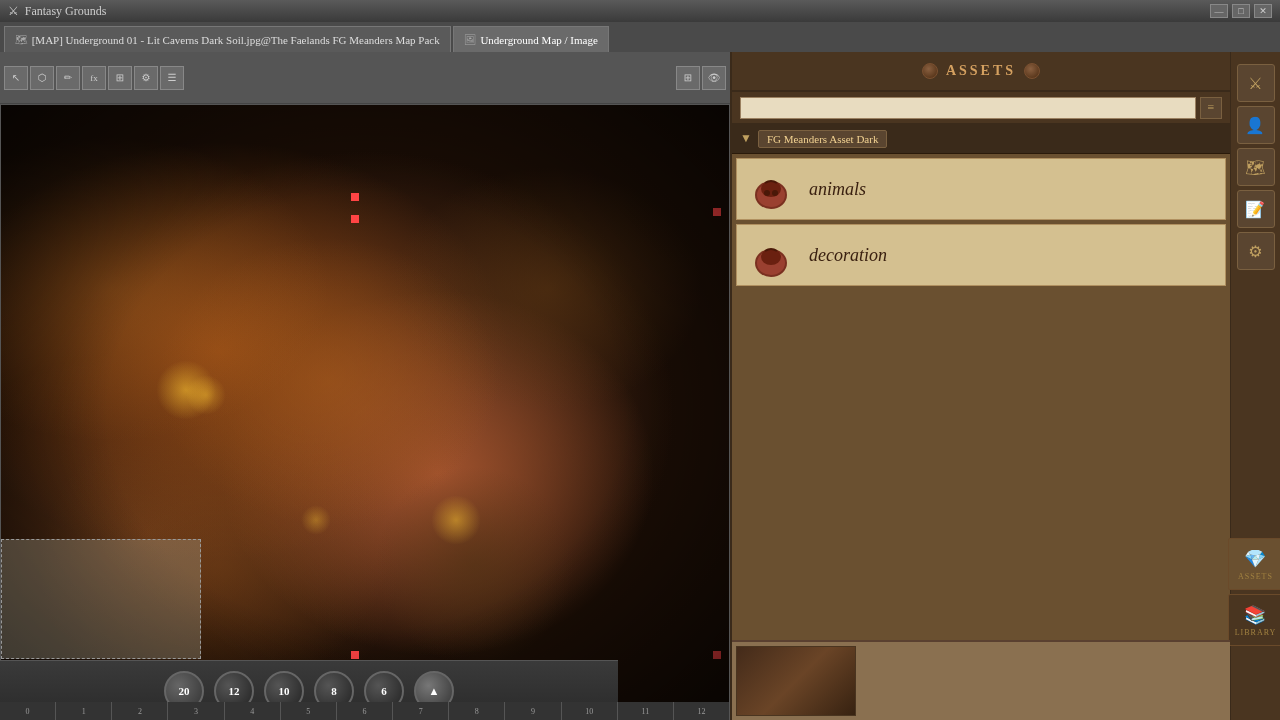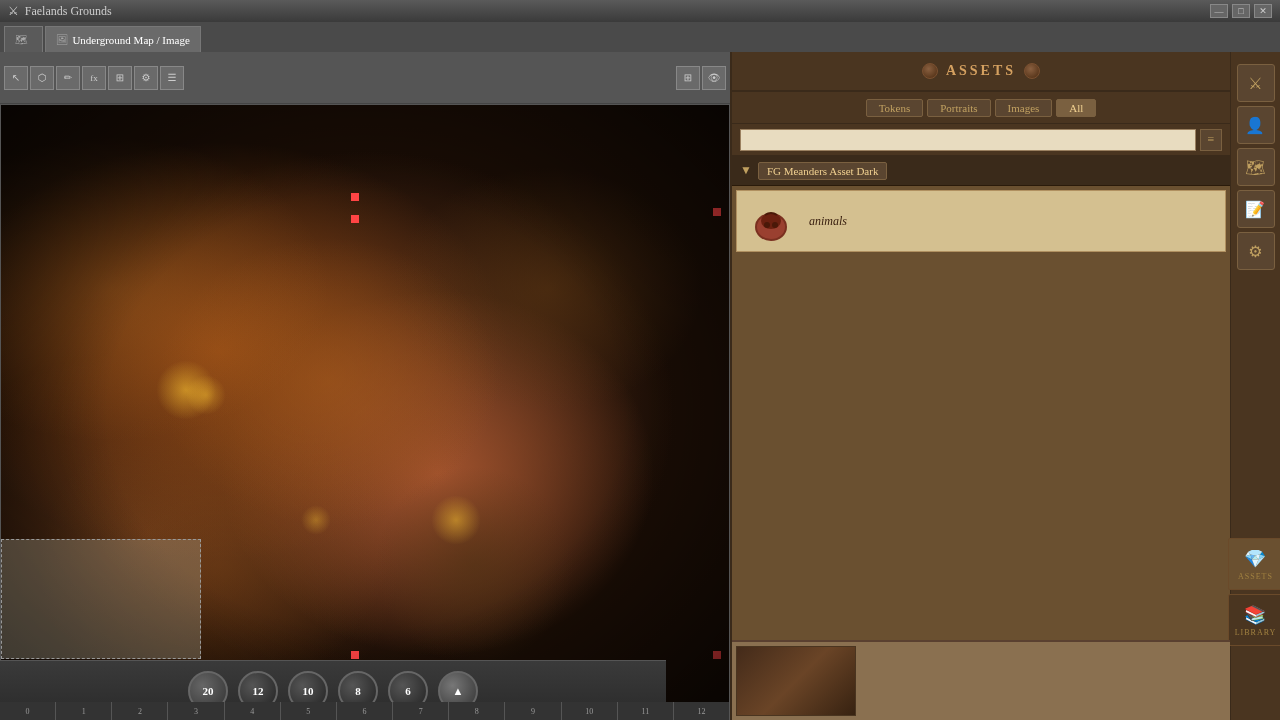--- a/index.html
+++ b/index.html
@@ -72,21 +72,21 @@
       pointer-events: none;
     }
     .toolbar-btn {
       width: 24px; height: 24px; background: #6a6a6a; border: 1px solid #888;
       display: flex; align-items: center; justify-content: center;
       font-size: 10px; color: #ccc; cursor: pointer;
     }
 
     
     #bottom-bar {
-      position: absolute; bottom: 0; left: 0; width: 666px; height: 60px;
+      position: absolute; bottom: 0; left: 0; width: 618px; height: 60px;
       background: linear-gradient(to bottom, #3a3a3a, #2a2a2a);
       display: flex; align-items: center; justify-content: center; gap: 10px;
       border-top: 1px solid #555;
       margin-top: 8px;
     }
     .dice {
       width: 40px; height: 40px; border-radius: 50%; 
       background: radial-gradient(circle at 35% 35%, #555, #222);
       border: 2px solid #666;
       display: flex; align-items: center; justify-content: center;
@@ -189,21 +189,21 @@
       display: flex; align-items: center; gap: 12px;
       margin-bottom: 4px; cursor: pointer; border: 1px solid #b09060;
       padding: 4px 8px;
     }
     .asset-icon {
       width: 52px; height: 52px;
       display: flex; align-items: center; justify-content: center;
       flex-shrink: 0;
     }
     .asset-label {
-      font-size: 12px; color: #3a2010; font-style: italic;
+      font-size: 18px; color: #3a2010; font-style: italic;
     }
 
     
     #bottom-buttons {
       height: 36px; background: #4a3520;
       display: flex; align-items: center; justify-content: flex-end;
       padding: 0 8px; gap: 4px; border-top: 1px solid #3a2a1a;
     }
     .bottom-btn {
       padding: 4px 12px; background: #5a4530; border: 1px solid #7a6040;
@@ -247,32 +247,33 @@
       background: #8a7050; border-top: 2px solid #5a4030;
       display: flex; align-items: center;
     }
   </style>
 </head>
 <body>
 
 <div id="titlebar">
   <div class="title">
     <span>⚔</span>
-    <span>Faelands Grounds</span>
+    <span>Fantasy Grounds</span>
   </div>
   <div class="win-controls">
     <div class="win-btn">—</div>
     <div class="win-btn">□</div>
     <div class="win-btn">✕</div>
   </div>
 </div>
 
 <div id="tabbar">
   <div id="tab-map1" class="tab">
     <span class="tab-icon">🗺</span>
+    <span>[MAP] Underground 01 - Lit Caverns Dark Soil.jpg@The Faelands FG Meanders Map Pack</span>
   </div>
   <div id="tab-map2" class="tab active">
     <span class="tab-icon">🖼</span>
     <span>Underground Map / Image</span>
   </div>
 </div>
 
 <div id="main">
 
   <div style="position:relative; display:flex; flex-direction:column; width:730px;">
@@ -348,26 +349,20 @@
     <div id="assets-panel">
 
       <div id="assets-header">
         <div id="assets-header-inner">
           <div class="header-circle"></div>
           <span id="assets-title">ASSETS</span>
           <div class="header-circle"></div>
         </div>
       </div>
 
-      <div id="filter-tabs">
-        <div class="filter-tab">Tokens</div>
-        <div class="filter-tab">Portraits</div>
-        <div class="filter-tab">Images</div>
-        <div class="filter-tab active">All</div>
-      </div>
 
       <div id="search-bar">
         <input id="search-input" type="text" style="flex: 1 1 0%; height: 22px; background: rgb(232, 220, 192); border: 1px solid rgb(154, 128, 96); padding: 0px 6px; font-size: 11px; color: rgb(51, 51, 51); outline: none;">
         <div class="search-icon-btn">≡</div>
       </div>
 
       <div id="asset-pack-row">
         <span class="pack-arrow">▼</span>
         <span class="pack-name">FG Meanders Asset Dark</span>
       </div>
@@ -381,20 +376,31 @@
               <ellipse cx="24" cy="30" rx="14" ry="12" fill="#9a4030"></ellipse>
               <ellipse cx="24" cy="24" rx="10" ry="8" fill="#6a2010"></ellipse>
               <path d="M18 18 Q24 14 30 18" stroke="#4a1808" stroke-width="2" fill="none"></path>
               <circle cx="20" cy="28" r="3" fill="#4a1808"></circle>
               <circle cx="28" cy="28" r="3" fill="#4a1808"></circle>
             </svg>
           </div>
           <span class="asset-label">animals</span>
         </div>
 
+        <div class="asset-item">
+          <div class="asset-icon">
+            <svg width="48" height="48" viewBox="0 0 48 48">
+              <ellipse cx="24" cy="32" rx="16" ry="14" fill="#7a3020"></ellipse>
+              <ellipse cx="24" cy="32" rx="14" ry="12" fill="#9a4030"></ellipse>
+              <ellipse cx="24" cy="26" rx="10" ry="8" fill="#6a2010"></ellipse>
+              <path d="M18 20 Q24 16 30 20" stroke="#4a1808" stroke-width="2" fill="none"></path>
+            </svg>
+          </div>
+          <span class="asset-label">decoration</span>
+        </div>
 
 
 
       </div>
 
       <div id="bottom-buttons">
         <button class="bottom-btn">Store</button>
         <button class="bottom-btn">Folder</button>
         <div class="refresh-btn">↻</div>
       </div>

